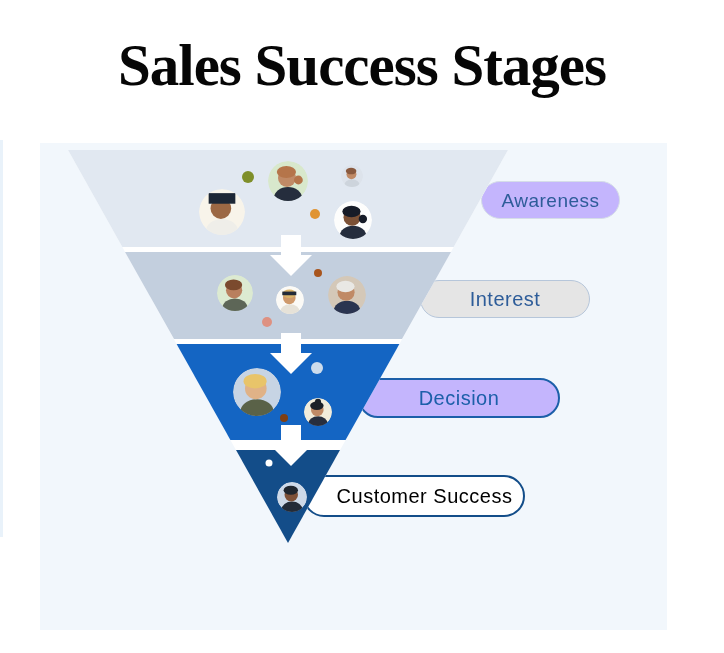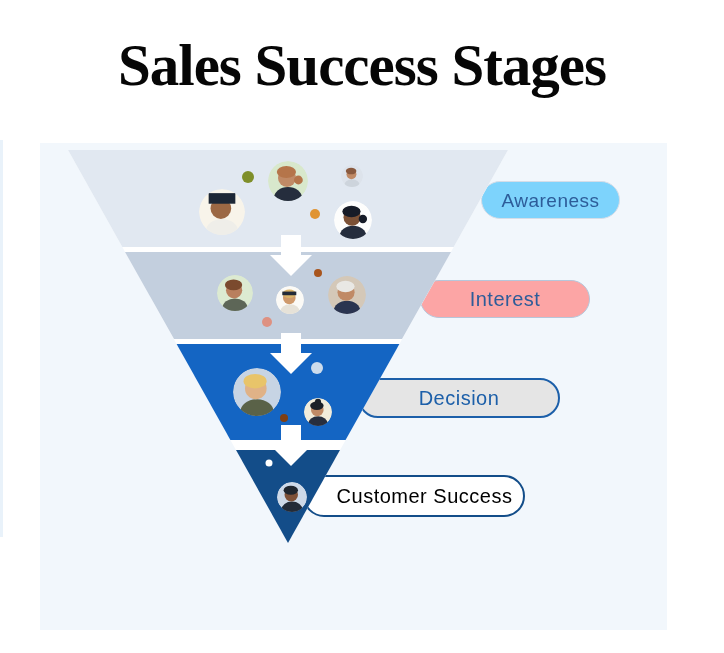--- a/index.html
+++ b/index.html
@@ -32,27 +32,27 @@
   }
 </style>
 </head>
 <body style="background: rgb(255, 255, 255);">
 
 <h1 class="page-title" style="color: rgb(6, 6, 6);">Sales Success Stages</h1>
 
 <div class="left-sliver"></div>
 
 <div class="diagram" style="background: rgb(242, 247, 252);">
-  <div class="pill" style="left: 441px; top: 38px; width: 139px; height: 38px; border-radius: 19px; border: 1.5px solid rgb(213, 221, 232); background: #7dd3fc;">
+  <div class="pill" style="left: 441px; top: 38px; width: 139px; height: 38px; border-radius: 19px; border: 1.5px solid rgb(213, 221, 232); background: #c4b5fd;">
     <span class="pill-label" style="color: rgb(45, 92, 153); font-size: 19px;">Awareness</span>
   </div>
-  <div class="pill" style="left: 380px; top: 137px; width: 170px; height: 38px; border-radius: 19px; border: 1.5px solid rgb(182, 198, 218); background: #fca5a5;">
+  <div class="pill" style="left: 380px; top: 137px; width: 170px; height: 38px; border-radius: 19px; border: 1.5px solid rgb(182, 198, 218); background: #e5e5e5;">
     <span class="pill-label" style="color: rgb(45, 92, 153); font-size: 20px;">Interest</span>
   </div>
-  <div class="pill" style="left: 318px; top: 235px; width: 202px; height: 40px; border-radius: 20px; border: 2px solid rgb(28, 95, 169); background: #e5e5e5;">
+  <div class="pill" style="left: 318px; top: 235px; width: 202px; height: 40px; border-radius: 20px; border: 2px solid rgb(28, 95, 169); background: #c4b5fd;">
     <span class="pill-label" style="color: rgb(28, 95, 169); font-size: 20px;">Decision</span>
   </div>
   <div class="pill" style="left: 263px; top: 332px; width: 222px; height: 42px; border-radius: 21px; border: 2.5px solid rgb(19, 77, 137); background: rgb(255, 255, 255);">
     <span class="pill-label" style="color: #000000; font-size: 20px; margin-left: 21px;">Customer Success</span>
   </div>
 </div>
 
 <svg class="overlay" width="724" height="653" viewBox="0 0 724 653" xmlns="http://www.w3.org/2000/svg">
     <polygon points="68,150 508,150 288,543" fill="#ffffff"></polygon>
     <polygon points="68,150 508,150 453.7,247 122.3,247" fill="#e1e8f1"></polygon>

